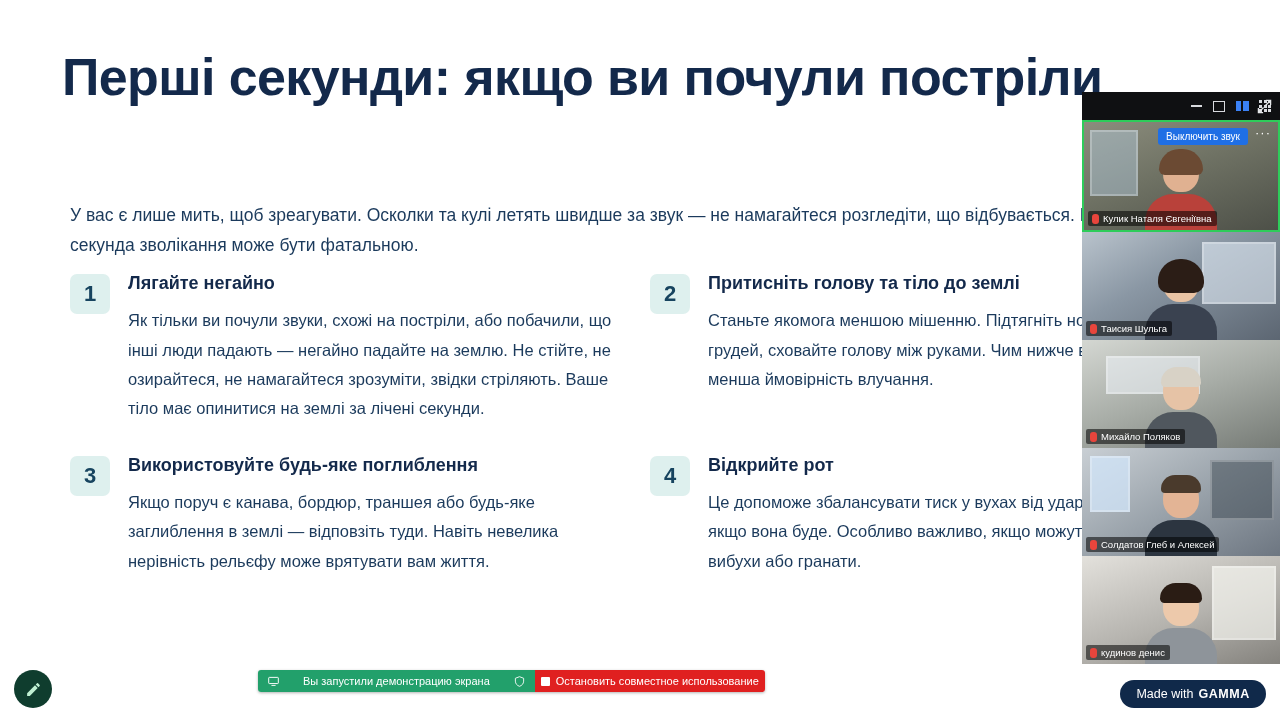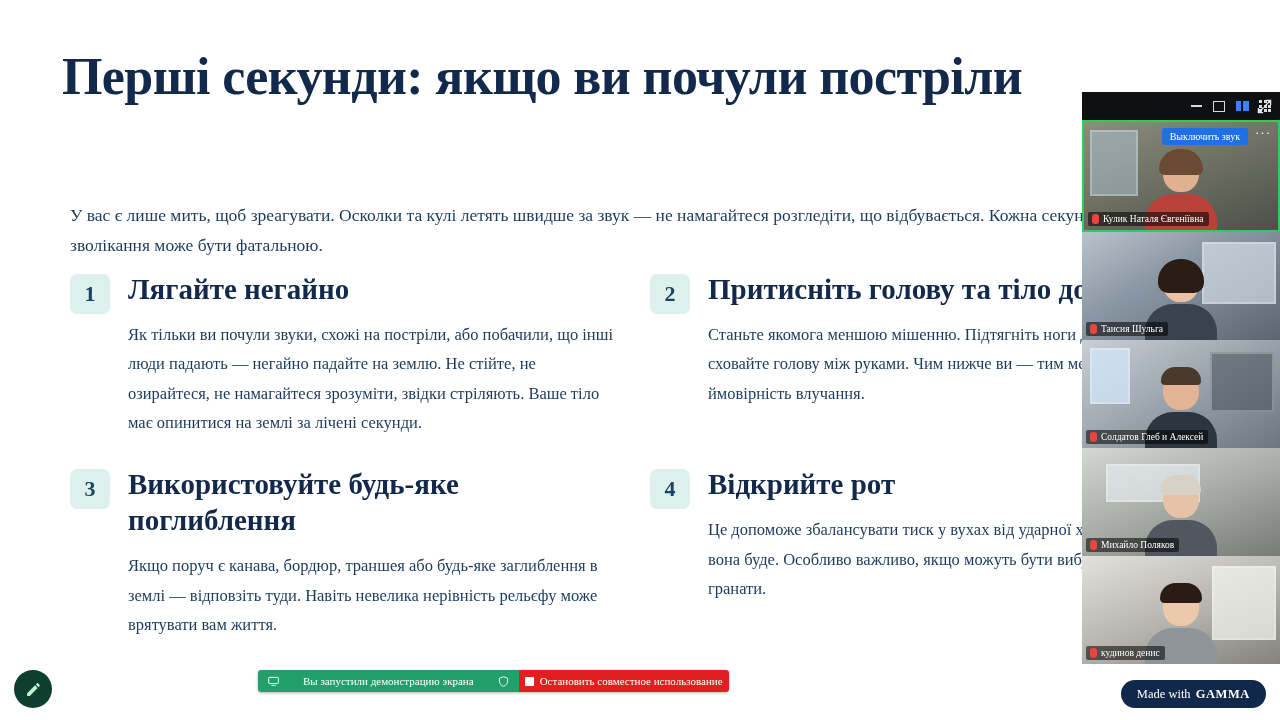--- a/index.html
+++ b/index.html
@@ -11,21 +11,20 @@
     background: #ffffff;
     font-family: "Liberation Sans", sans-serif;
   }
 
   #stage {
     position: relative;
     width: 1280px;
     height: 720px;
     background: #fdfdfd;
     overflow: hidden;
-    font-family: Liberation Serif, serif;
   }
 
   
   .slide {
     position: absolute;
     left: 0; top: 0;
     width: 1280px; height: 720px;
     background: #ffffff;
   }
 
@@ -82,21 +81,21 @@
     font-weight: bold;
     display: flex;
     align-items: center;
     justify-content: center;
     margin-top: 2px;
   }
 
   .card-body { flex: 1 1 auto; }
 
   .card-title {
-    font-size: 29px;
+    font-size: 18px;
     font-weight: bold;
     color: #13294b;
     line-height: 1.24;
     margin: 0 0 12px 0;
   }
 
   .card-text {
     font-size: 16.5px;
     line-height: 1.78;
     color: #1b3a5c;
@@ -487,51 +486,51 @@
             <div class="hair" style="background:#2b1d16; width:46px; height:34px; border-radius:22px 22px 10px 10px;"></div>
           </div>
           <div class="torso" style="background:#3a4250;"></div>
         </div>
         <div class="tile-name">
           <span class="mic-ico"></span>
           <span>Таисия Шульга</span>
         </div>
       </div>
 
+      <div class="tile bg4">
+        <div class="win-frame" style="left:24px; top:16px; width:90px; height:34px; background:rgba(235,240,245,.6);"></div>
+        <div class="person">
+          <div style="position:relative;">
+            <div class="head" style="background:#e6c3a6;"></div>
+            <div class="hair" style="background:#d8d2c6; width:40px; height:20px;"></div>
+          </div>
+          <div class="torso" style="background:#50575e;"></div>
+        </div>
+        <div class="tile-name">
+          <span class="mic-ico"></span>
+          <span>Михайло Поляков</span>
+        </div>
+      </div>
+
       <div class="tile bg3">
         <div class="win-frame" style="left:8px; top:8px; width:36px; height:52px; background:rgba(210,230,250,.75);"></div>
         <div class="win-frame" style="left:128px; top:12px; width:60px; height:56px; background:rgba(70,80,90,.55);"></div>
         <div class="person">
           <div style="position:relative;">
             <div class="head" style="background:#e3b495;"></div>
             <div class="hair" style="background:#4a3a2c; width:40px; height:18px;"></div>
           </div>
           <div class="torso" style="background:#2c3540;"></div>
         </div>
         <div class="tile-name">
           <span class="mic-ico"></span>
           <span>Солдатов Глеб и Алексей</span>
         </div>
       </div>
 
-      <div class="tile bg4">
-        <div class="win-frame" style="left:24px; top:16px; width:90px; height:34px; background:rgba(235,240,245,.6);"></div>
-        <div class="person">
-          <div style="position:relative;">
-            <div class="head" style="background:#e6c3a6;"></div>
-            <div class="hair" style="background:#d8d2c6; width:40px; height:20px;"></div>
-          </div>
-          <div class="torso" style="background:#50575e;"></div>
-        </div>
-        <div class="tile-name">
-          <span class="mic-ico"></span>
-          <span>Михайло Поляков</span>
-        </div>
-      </div>
-
       <div class="tile bg5">
         <div class="win-frame" style="left:130px; top:10px; width:60px; height:70px; background:rgba(245,245,240,.7);"></div>
         <div class="person">
           <div style="position:relative;">
             <div class="head" style="background:#edc9ab;"></div>
             <div class="hair" style="background:#2a1c14; width:42px; height:20px;"></div>
           </div>
           <div class="torso" style="background:#8e949a;"></div>
         </div>
         <div class="tile-name">

